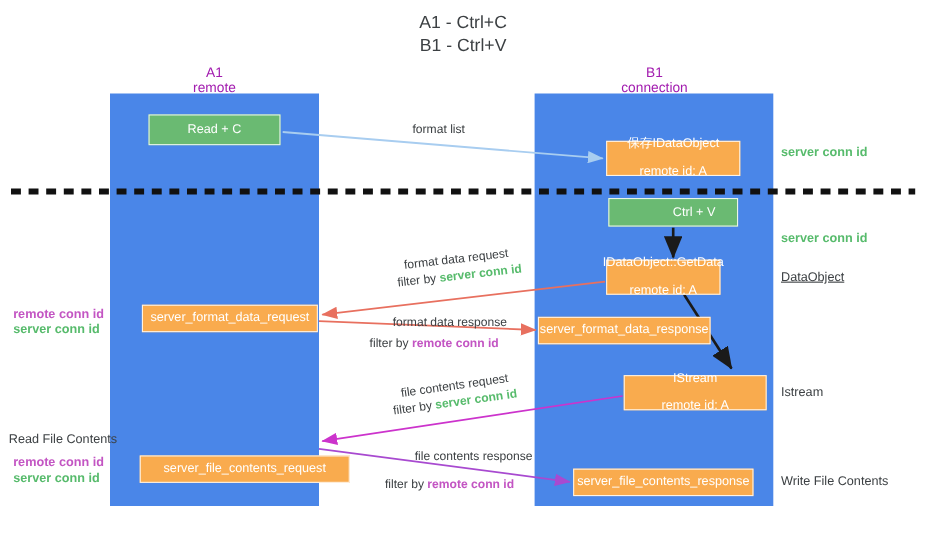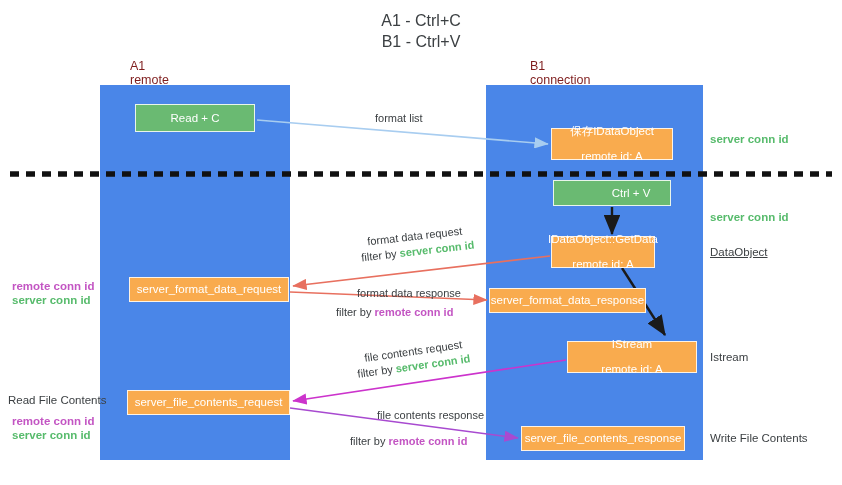--- a/index.html
+++ b/index.html
@@ -13,22 +13,22 @@
   #stage{position:absolute;left:0;top:0;width:842px;height:485px;}
 
   
   .title{
     position:absolute;left:0;top:10px;width:842px;
     text-align:center;font-size:16px;line-height:21px;color:#3c4043;
   }
 
   
   .lane-head{
-    position:absolute;text-align:left;font-size:12.5px;line-height:14px;
-    color:#7f1d1d;
+    position:absolute;text-align:center;font-size:12.5px;line-height:14px;
+    color:#a21caf;
   }
 
   
   .lane{position:absolute;background:#4a86e8;}
 
   
   .node{
     position:absolute;box-sizing:border-box;
     display:flex;flex-direction:column;align-items:center;justify-content:center;
     color:#ffffff;font-size:11.5px;line-height:13px;text-align:center;
@@ -138,21 +138,21 @@
 
   <div class="node orange" style="left:489px;top:288px;width:157px;height:25px;">
     <div>server_format_data_response</div>
   </div>
 
   <div class="node orange" style="left:567px;top:341px;width:130px;height:32px;">
     <div>IStream</div>
     <div class="l2">remote id: A</div>
   </div>
 
-  <div class="node orange" style="left:127px;top:390px;width:163px;height:25px;">
+  <div class="node orange" style="left:127px;top:414px;width:191px;height:25px;">
     <div>server_file_contents_request</div>
   </div>
 
   <div class="node orange" style="left:521px;top:426px;width:164px;height:25px;">
     <div>server_file_contents_response</div>
   </div>
 
   <div class="elabel" style="left:375px;top:111px;">format list</div>
 
   <div class="elabel" style="left:367px;top:229px;transform:rotate(-6.5deg);">format data request</div>

